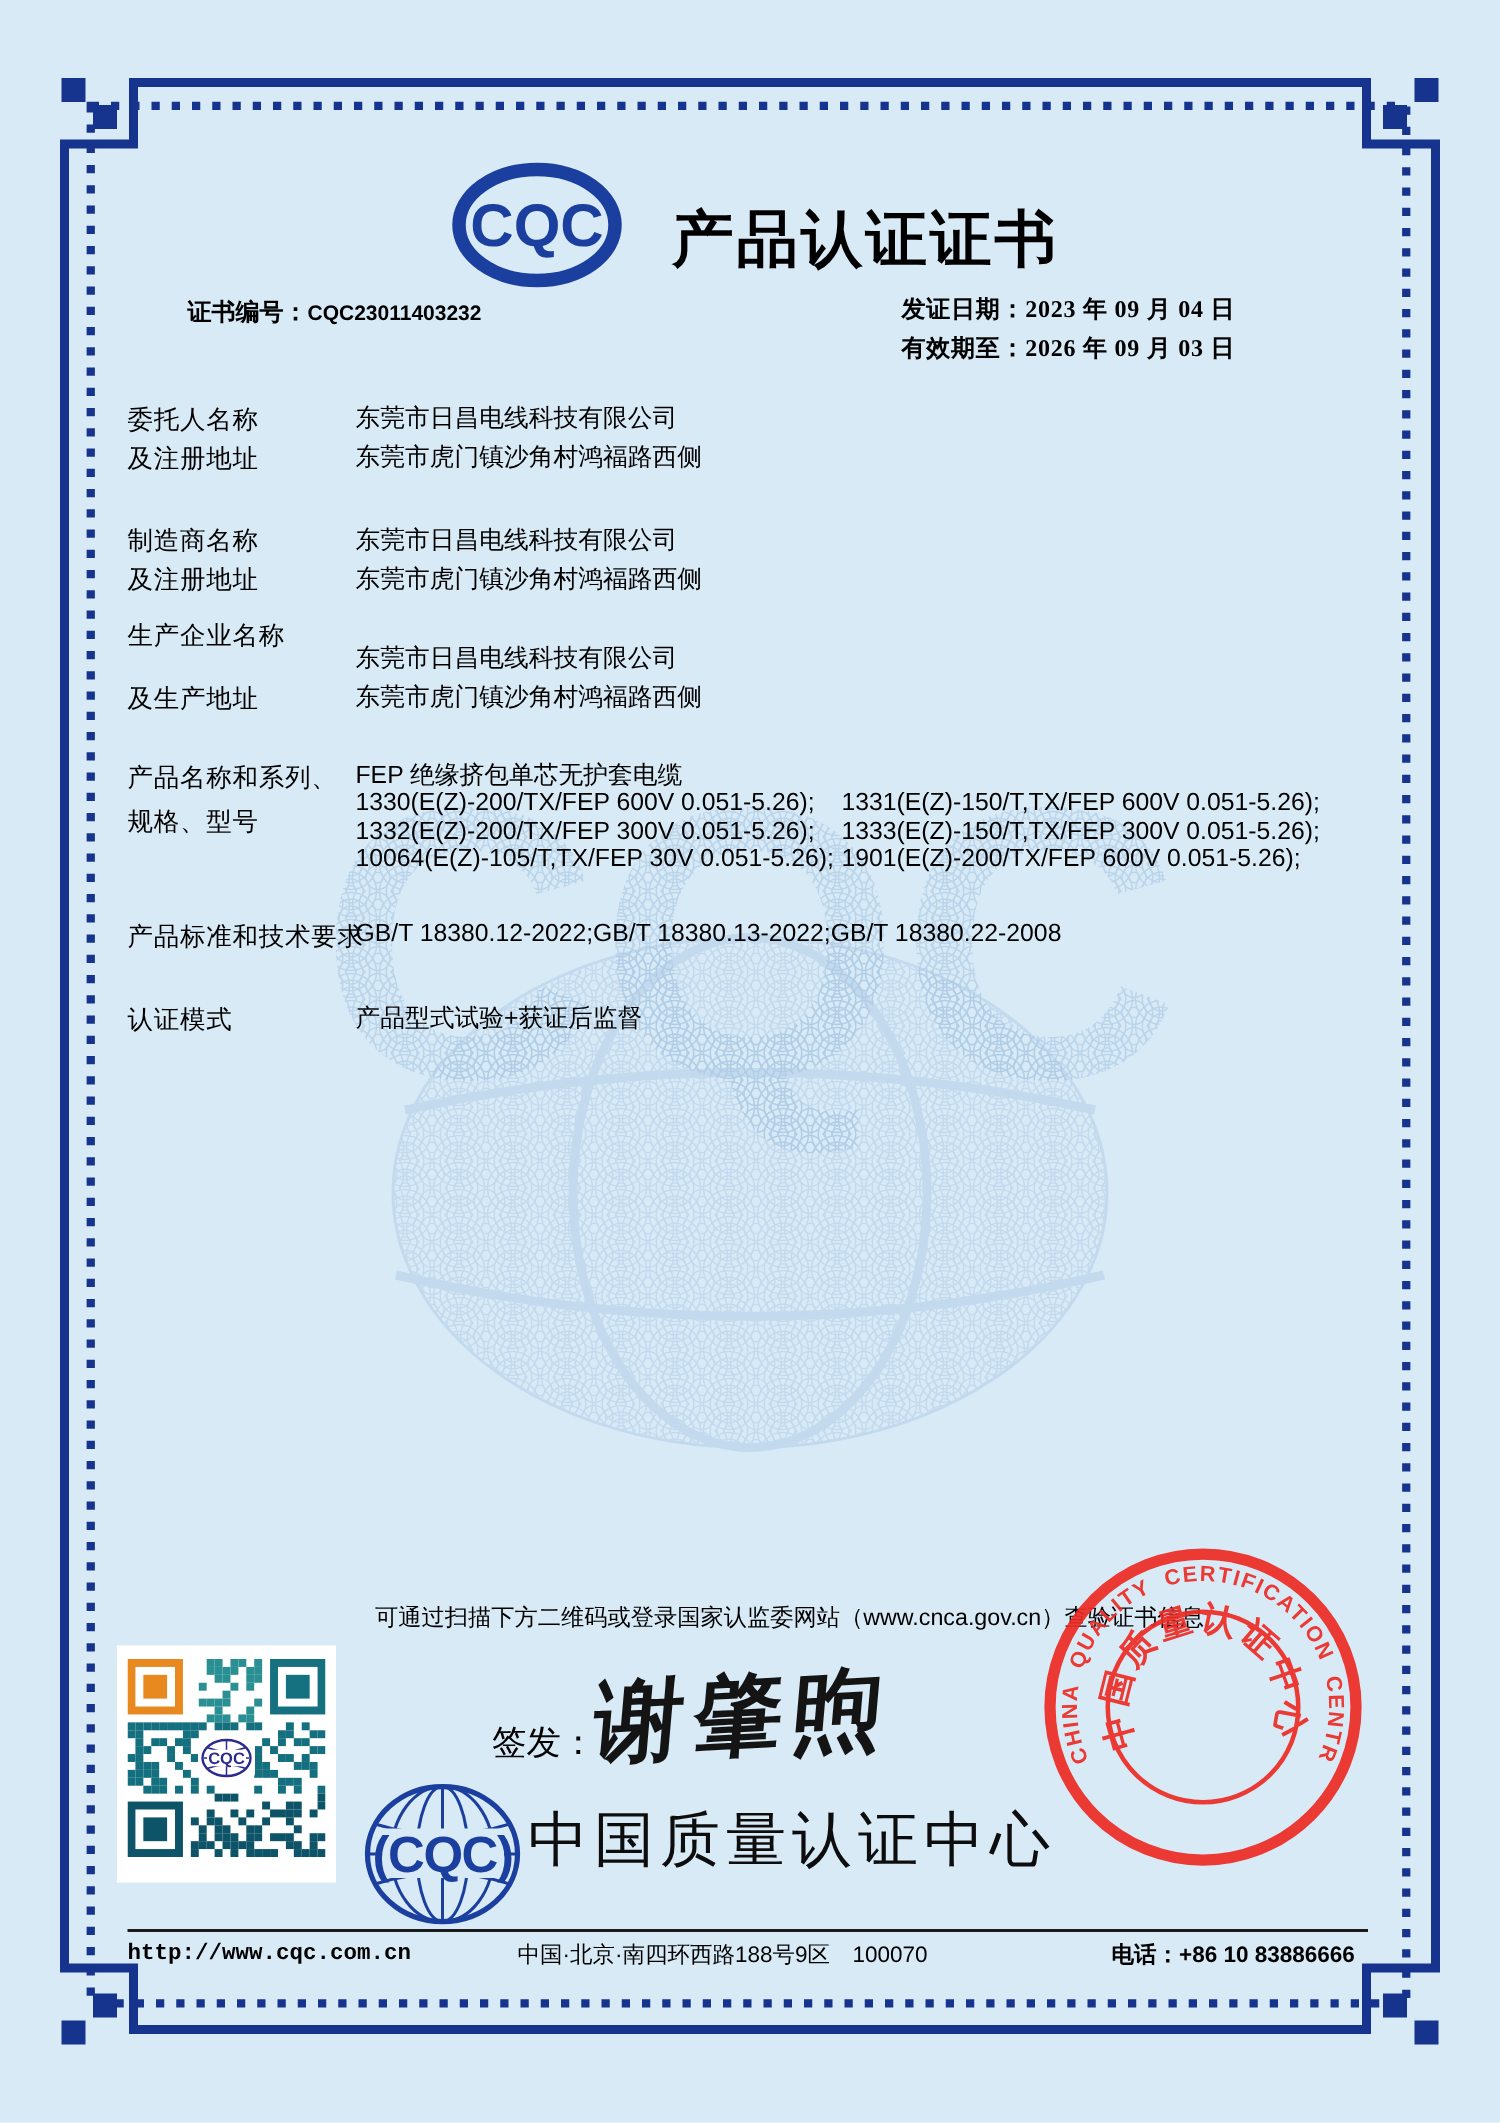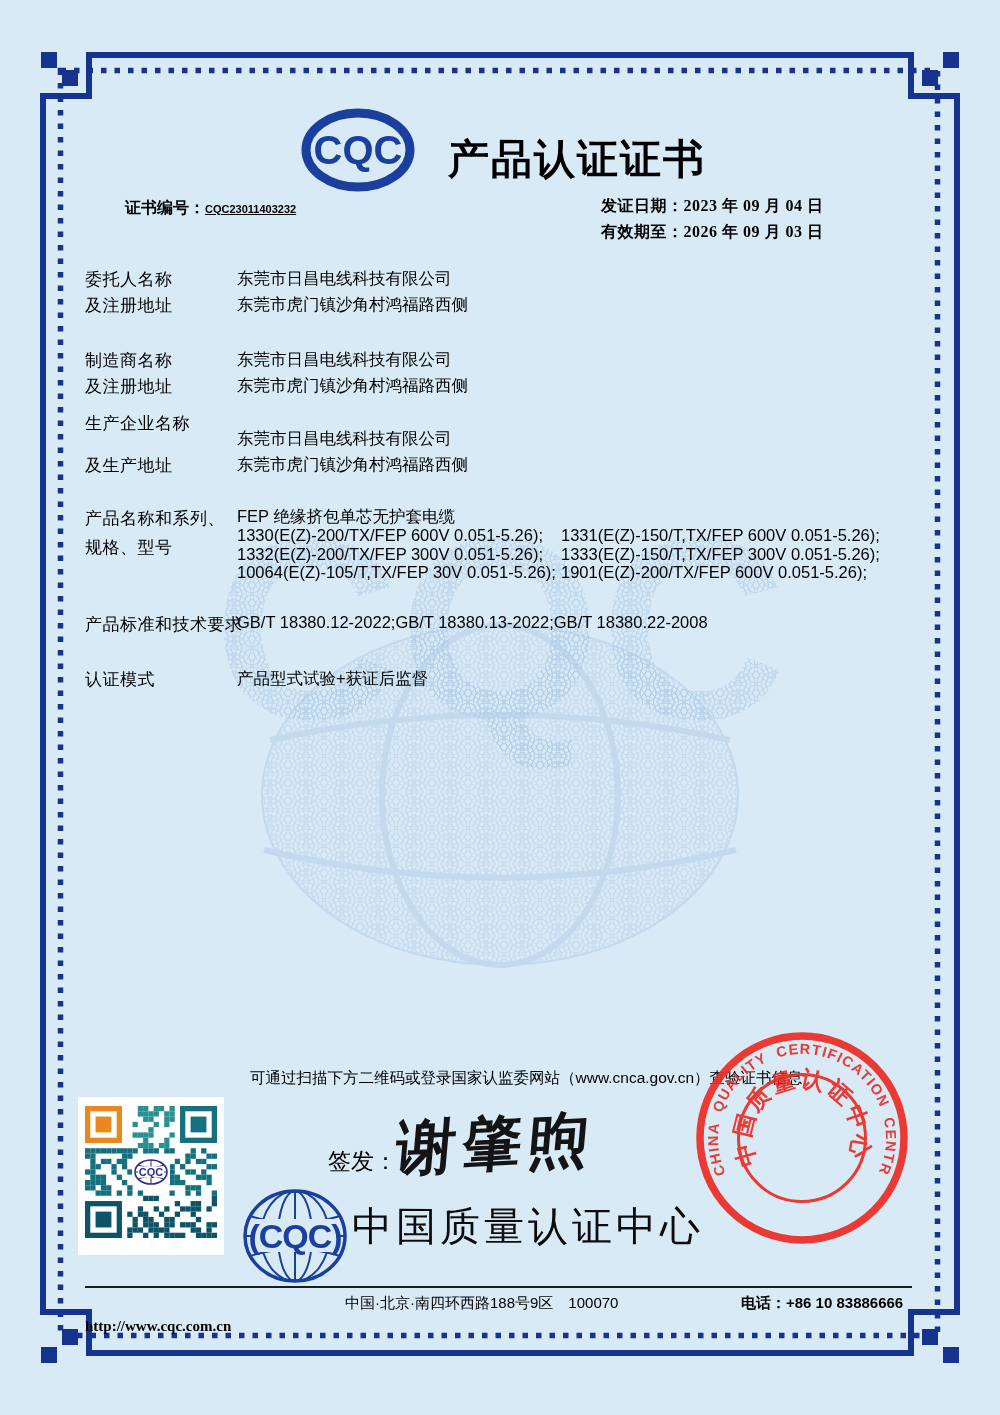--- a/index.html
+++ b/index.html
@@ -1,26 +1,26 @@
 <!DOCTYPE html>
 <html><head>
 <meta charset="utf-8">
 <style>
   html,body{margin:0;padding:0;}
   .page{position:relative;width:1000px;height:1415px;background:#d9eaf7;overflow:hidden;
         font-family:"Liberation Sans",sans-serif;color:#000;}
   .abs{position:absolute;}
   .serif{font-family:"Liberation Serif",serif;}
-  .mono{font-family:Liberation Serif, serif;margin-top:24px;}
+  .mono{font-family:Liberation Mono, monospace;}
   .b{font-weight:bold;}
   
   .title{left:448px;top:120px;font-size:41px;font-weight:bold;letter-spacing:2px;margin-top:12px;}
   .certno{left:125px;top:198px;font-size:16px;}
   .certno .lbl{font-family:"Liberation Serif",serif;font-weight:600;}
-  .certno .val{font-family:"Liberation Sans",sans-serif;font-weight:bold;font-size:11px;text-decoration:underline;}
+  .certno .val{font-family:"Liberation Sans",sans-serif;font-weight:bold;font-size:14px;}
   .dateline{left:601px;font-size:16px;font-family:"Liberation Serif",serif;font-weight:600;letter-spacing:.5px;}
   
   .flabel{left:85px;font-size:17px;font-weight:normal;letter-spacing:.5px;}
   .fvalue{left:237px;font-size:16.5px;}
   
   .models{left:237px;top:526px;font-size:16.5px;line-height:18.6px;white-space:nowrap;}
   .models .c1{display:inline-block;width:324px;}
   
   .stmt{left:85px;font-size:16.5px;font-family:"Liberation Serif",serif;font-weight:500;letter-spacing:1px;}
   

